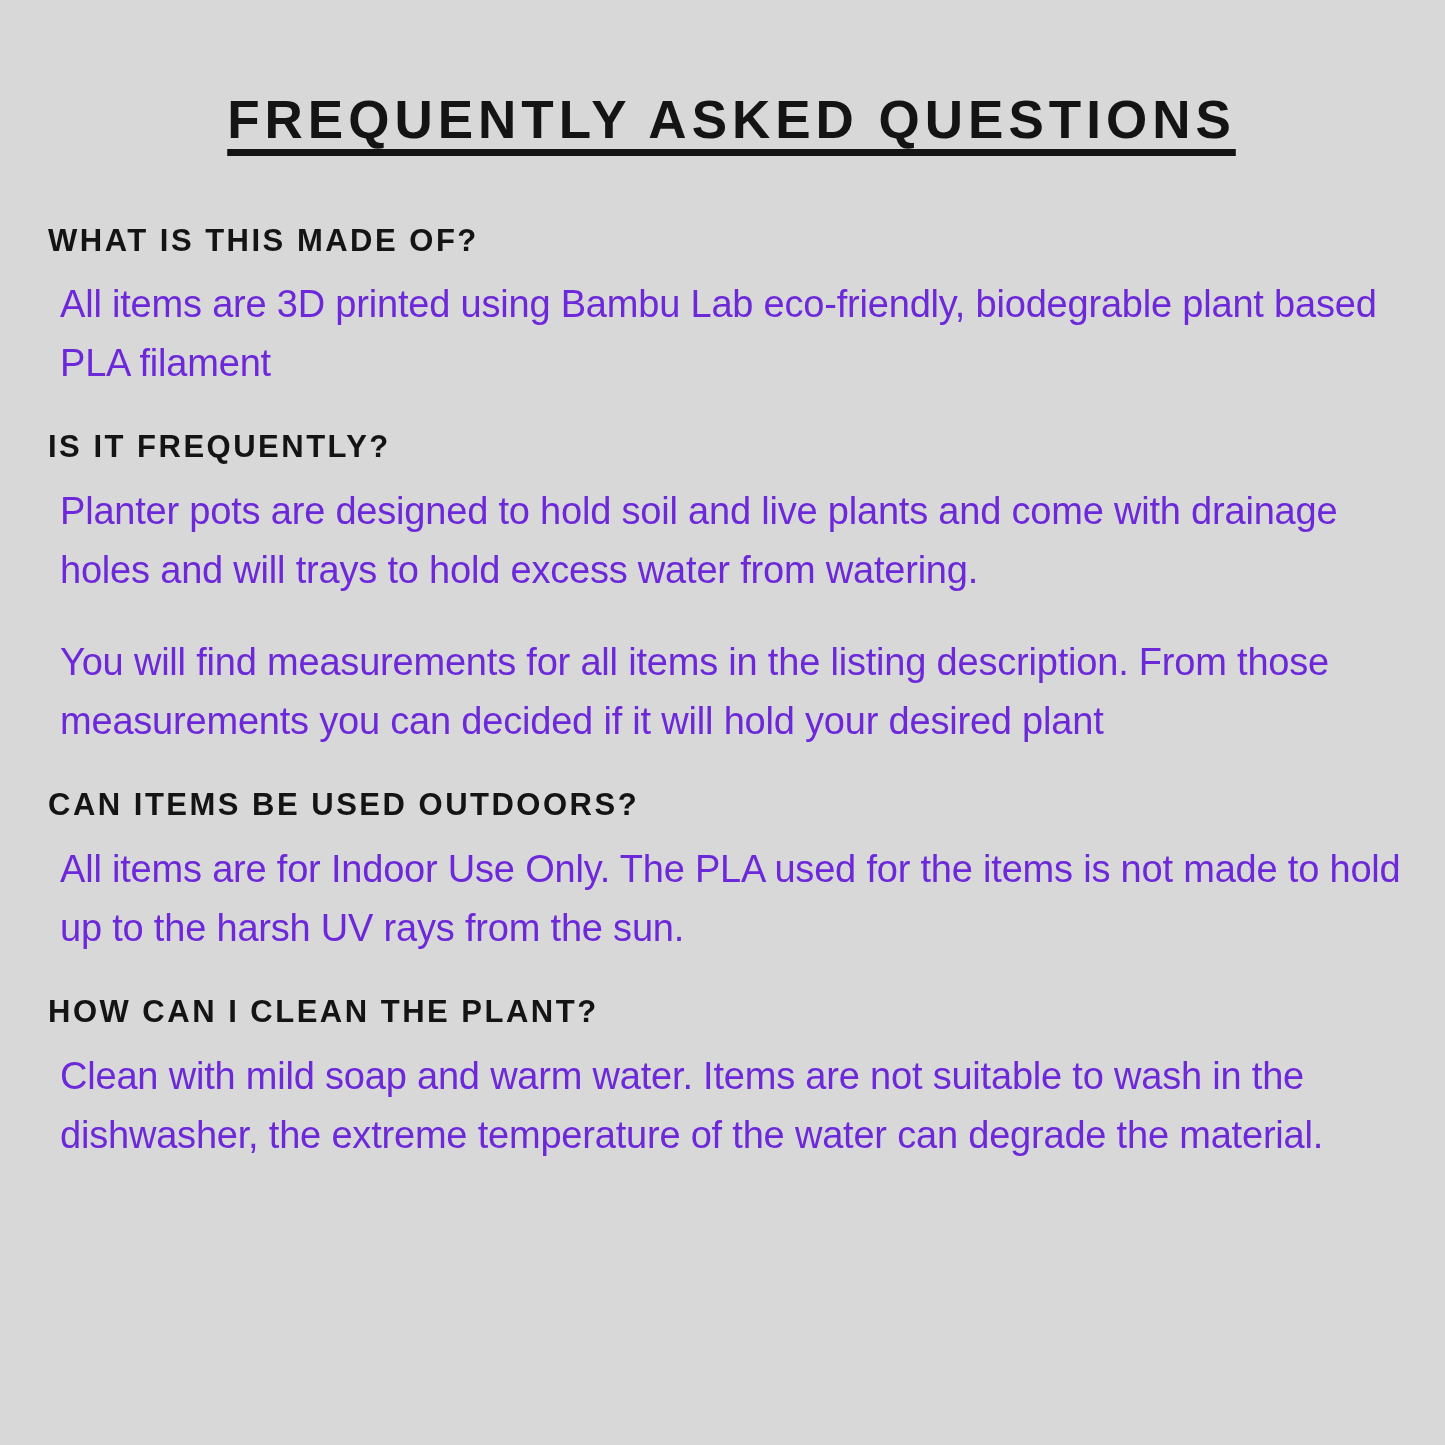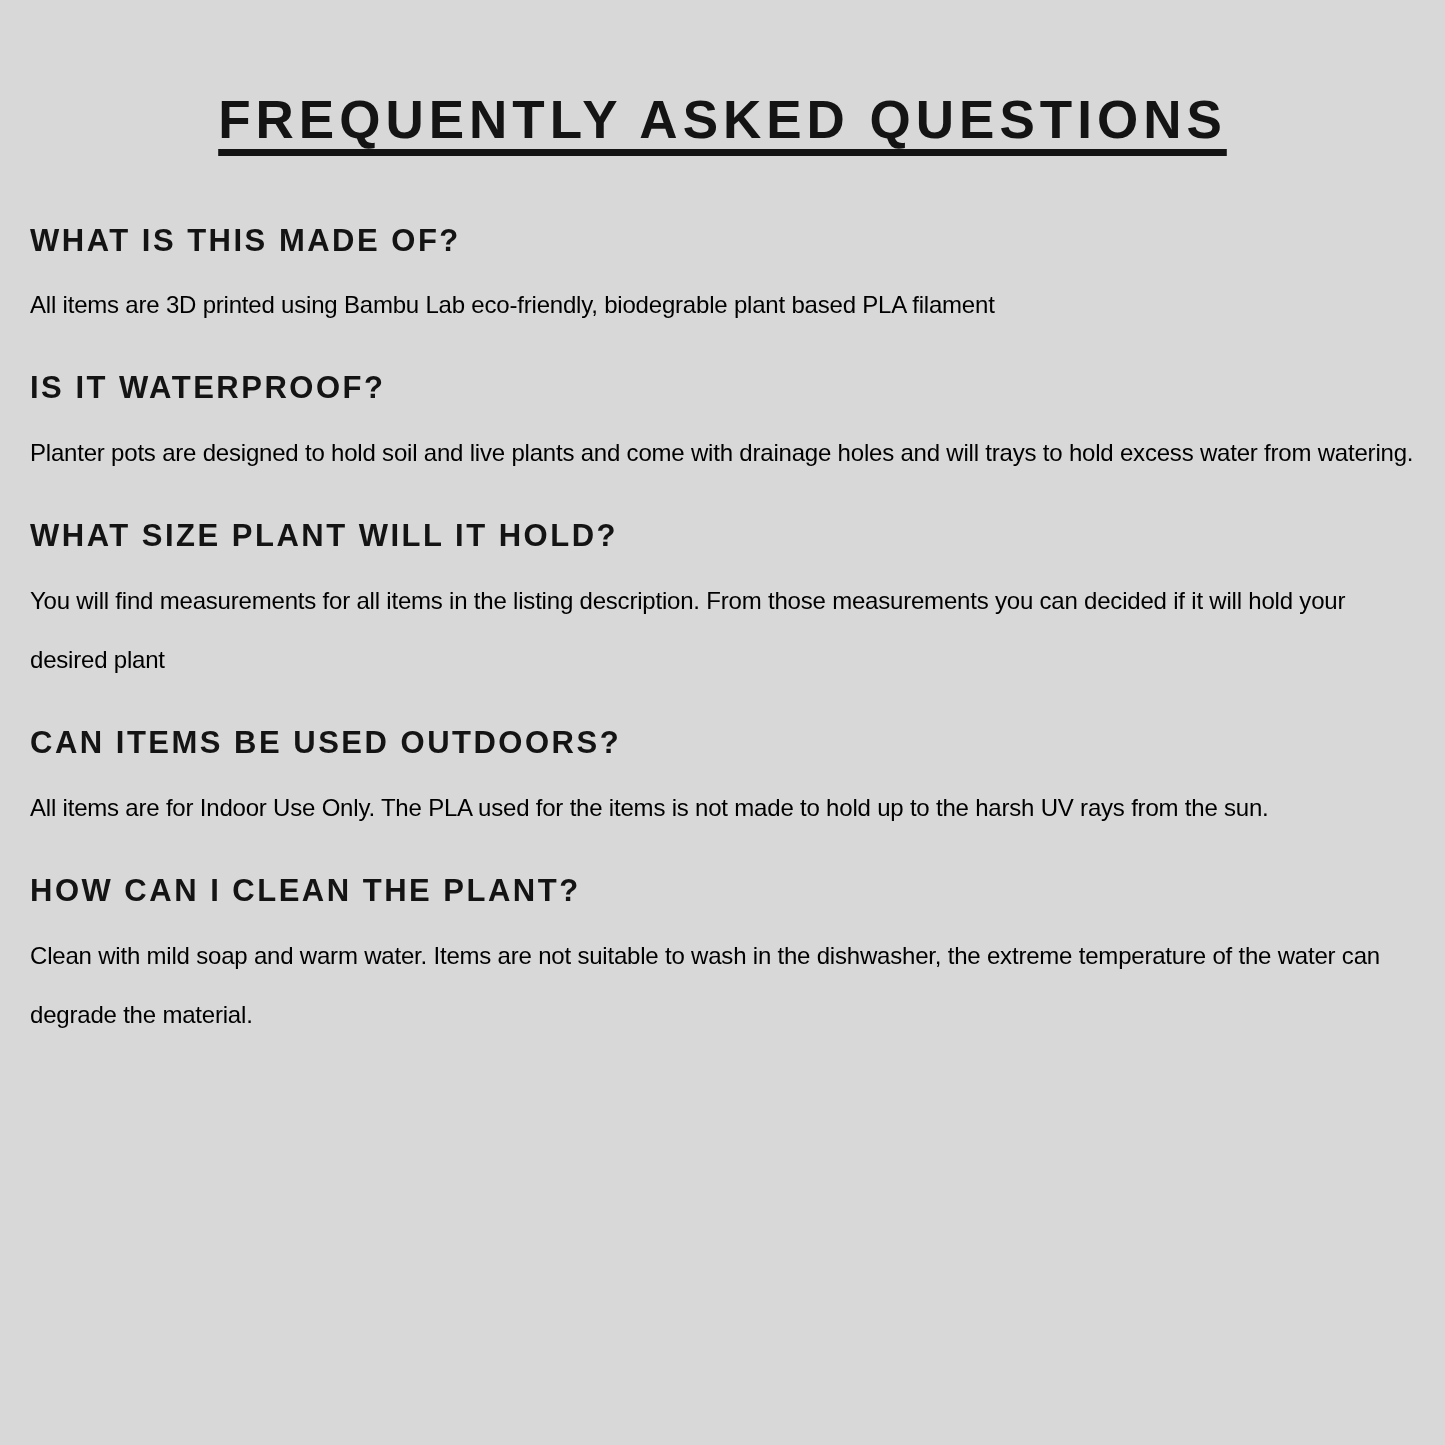--- a/index.html
+++ b/index.html
@@ -10,21 +10,21 @@
     width: 1445px;
     height: 1445px;
     background: #d8d8d8;
     font-family: "Liberation Sans", sans-serif;
     overflow: hidden;
   }
   .page {
     box-sizing: border-box;
     width: 1445px;
     height: 1445px;
-    padding: 88px 30px 0 30px;
+    padding: 88px 30px 0 48px;
     border-radius: 24px;
   }
   .title {
     margin: 0 0 68px 0;
     text-align: center;
     font-size: 53px;
     font-weight: 800;
     letter-spacing: 5px;
     color: #141414;
     line-height: 1.2;
@@ -43,47 +43,46 @@
     font-weight: 700;
     letter-spacing: 2.5px;
     color: #141414;
     line-height: 1.35;
   }
   .faq h2 .u {
     text-decoration-thickness: 3.5px;
     text-underline-offset: 8px;
   }
   .faq p {
-    margin: 0;
-    font-size: 24px;
+    margin: 12px;
+    font-size: 38px;
     font-weight: 400;
     letter-spacing: -0.2px;
-    color: #000000;
+    color: #6d28d9;
     line-height: 59px;
   }
 </style>
 </head>
 <body>
 
 <div class="page">
 
   <h1 class="title"><span class="u">FREQUENTLY ASKED QUESTIONS</span></h1>
 
   <section class="faq">
     <h2><span class="u">WHAT IS THIS MADE OF?</span></h2>
     <p>All items are 3D printed using Bambu Lab eco-friendly, biodegrable plant based PLA filament</p>
   </section>
 
   <section class="faq">
-    <h2><span class="u">IS IT WATERPROOF?</span></h2>
+    <h2><span class="u">IS IT FREQUENTLY?</span></h2>
     <p>Planter pots are designed to hold soil and live plants and come with drainage holes and will trays to hold excess water from watering.</p>
   </section>
 
   <section class="faq">
-    <h2><span class="u">WHAT SIZE PLANT WILL IT HOLD?</span></h2>
     <p>You will find measurements for all items in the listing description. From those measurements you can decided if it will hold your desired plant</p>
   </section>
 
   <section class="faq">
     <h2><span class="u">CAN ITEMS BE USED OUTDOORS?</span></h2>
     <p>All items are for Indoor Use Only. The PLA used for the items is not made to hold up to the harsh UV rays from the sun.</p>
   </section>
 
   <section class="faq">
     <h2><span class="u">HOW CAN I CLEAN THE PLANT?</span></h2>

